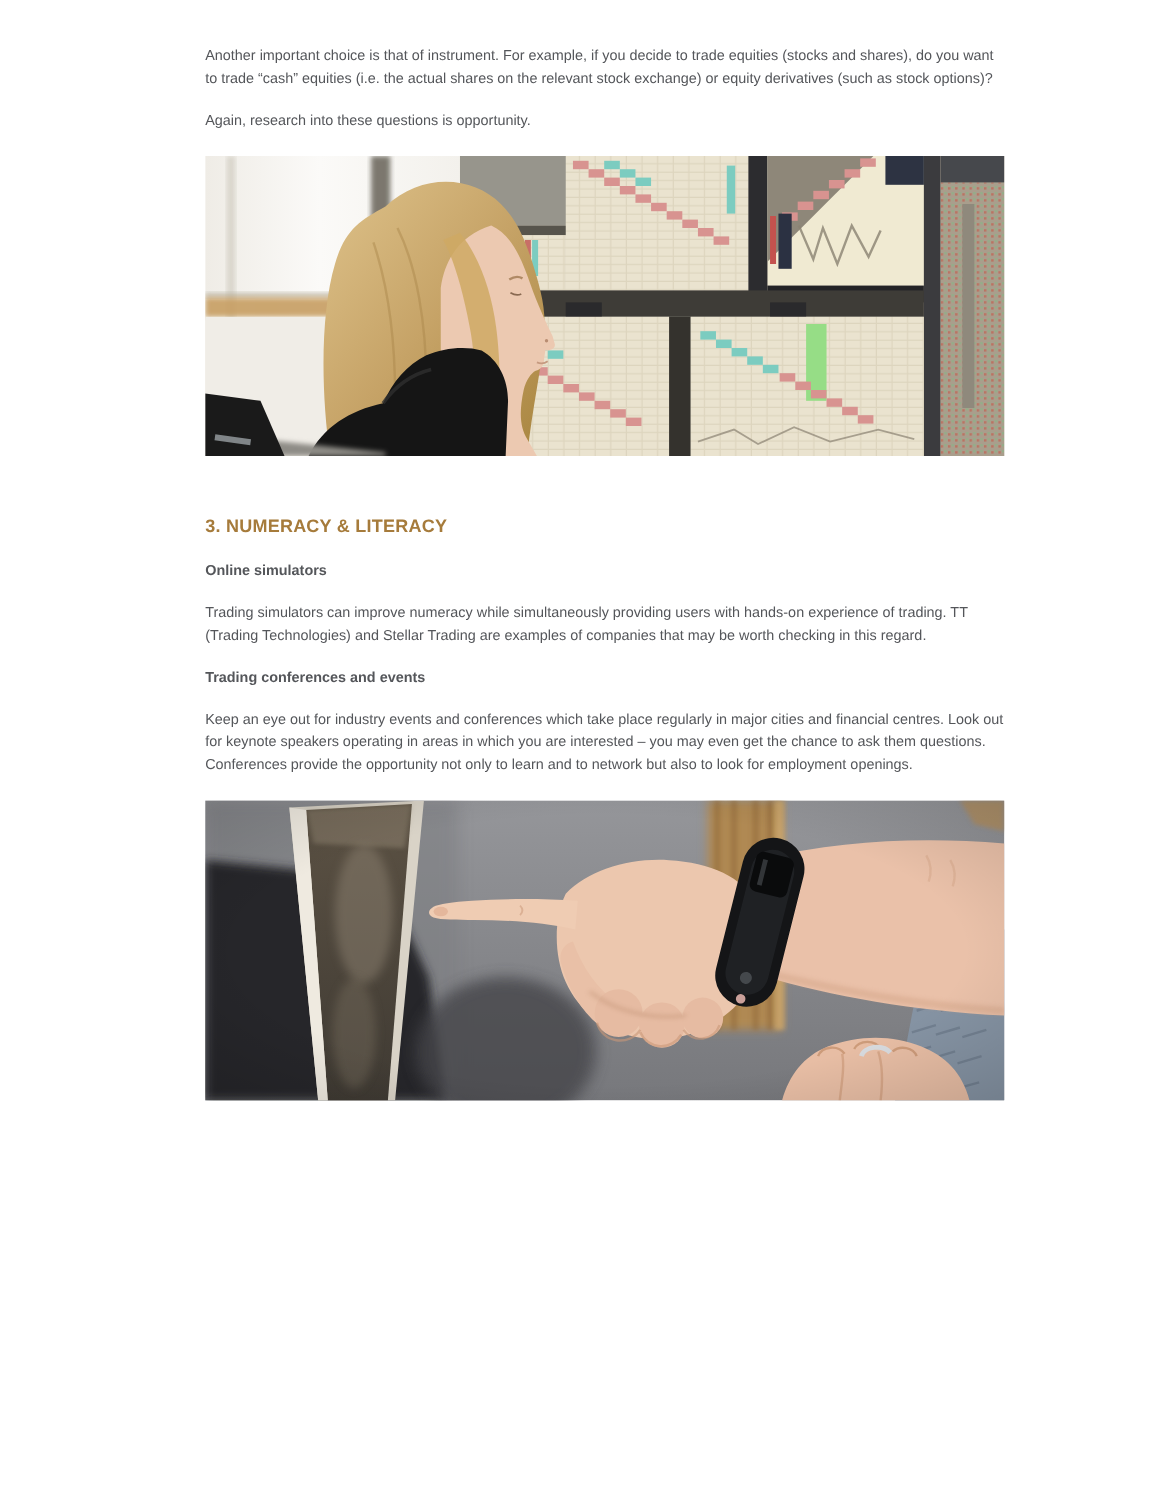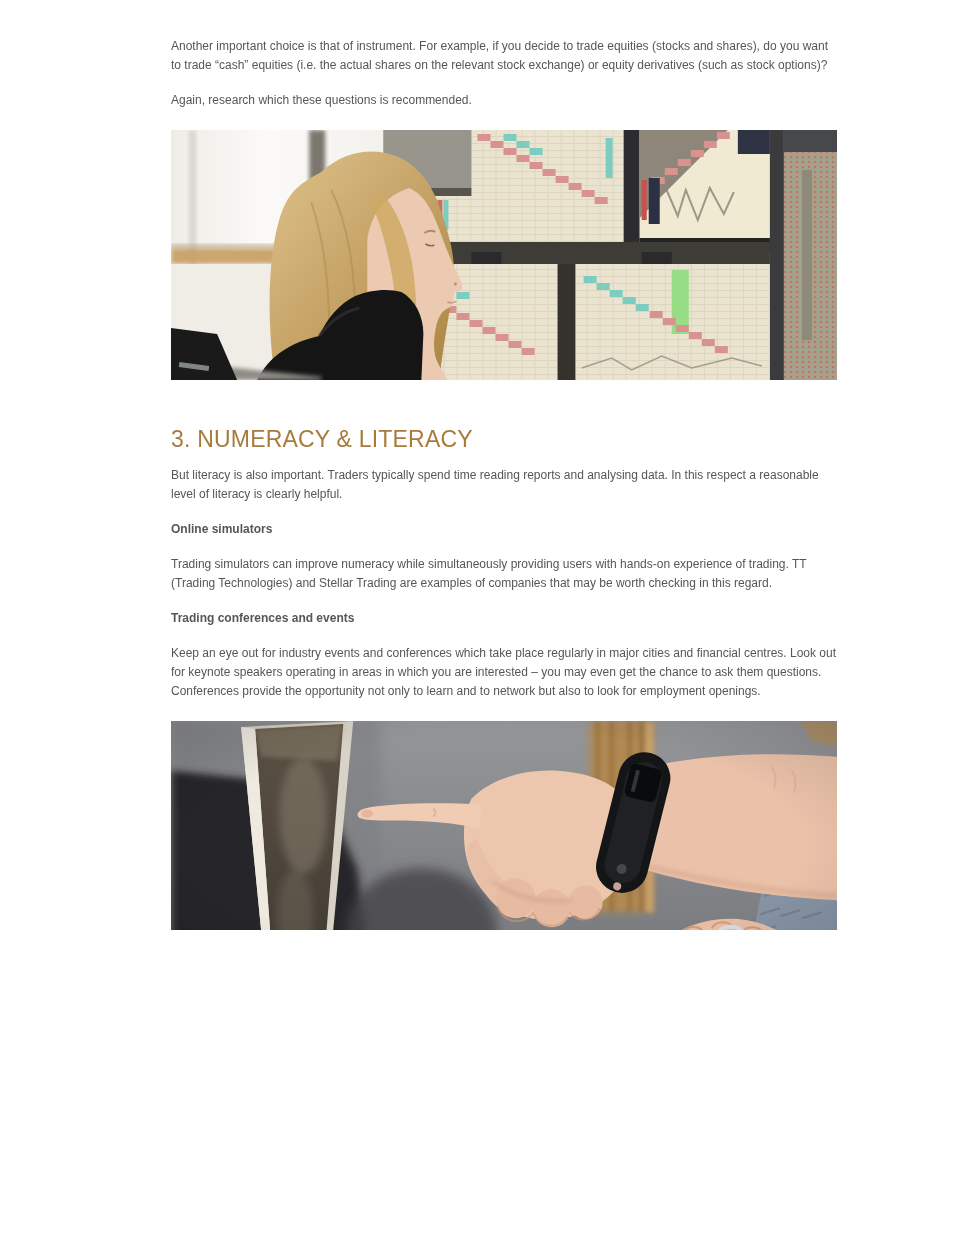--- a/index.html
+++ b/index.html
@@ -8,34 +8,34 @@
     --bg:#ffffff;
   }
   *{box-sizing:border-box;}
   html,body{margin:0;padding:0;background:var(--bg);}
   body{font-family:"Liberation Sans","DejaVu Sans",sans-serif;}
   .page{position:relative;width:960px;height:930px;margin:0 auto;background:var(--bg);overflow:hidden;padding-left:48px;}
   .content{width:666px;margin:0 auto;padding-top:37px;}
   .content p{font-size:12px;line-height:19px;color:var(--body);margin:0 0 16px;}
   .content p.sub{font-weight:700;}
   h2.section-heading{
-    font-size:23px;line-height:26px;font-weight:400;letter-spacing:.2px;
+    font-size:15px;line-height:26px;font-weight:700;letter-spacing:.2px;
     color:var(--heading);margin:46px 0 14px;
   }
   figure.photo{margin:20px 0 36px;width:666px;height:250px;}
   figure.photo svg{display:block;width:666px;height:250px;}
 </style>
 </head>
 <body>
 
 <div class="page">
   <div class="content">
 
     <p>Another important choice is that of instrument.  For example, if you decide to trade equities (stocks and shares), do you want to trade “cash” equities (i.e. the actual shares on the relevant stock exchange) or equity derivatives (such as stock options)?</p>
-    <p>Again, research which these questions is recommended.</p>
+    <p>Again, research into these questions is opportunity.</p>
 
     <figure class="photo">
       <svg viewBox="0 0 665 250" preserveAspectRatio="none" role="img" aria-label="Woman with long blonde hair in profile at a trading desk facing banks of monitors showing market data grids">
         <defs>
           <linearGradient id="winG" x1="0" y1="0" x2="1" y2="0">
             <stop offset="0" stop-color="#efece6"></stop>
               <stop offset=".45" stop-color="#fbfaf8"></stop>
               <stop offset="1" stop-color="#f3f1ec"></stop>
           </linearGradient>
           <linearGradient id="hairG" x1="0" y1="0" x2="1" y2="1">
@@ -177,21 +177,20 @@
         <path d="M86,250 C98,226 120,212 148,206 C156,188 168,174 184,166 C198,160 216,158 230,162 C244,170 252,186 252,204 L250,250 Z" fill="#151515"></path>
         <path d="M148,206 C158,192 172,182 188,178" fill="none" stroke="#2e2e2e" stroke-width="3" opacity=".8"></path>
 
         <polygon points="46,236 150,247 150,250 46,250" fill="#8e8c86" filter="url(#b2)"></polygon>
         <path d="M0,198 L46,204 L66,250 L0,250 Z" fill="#1a1a1a"></path>
         <rect x="8" y="234" width="30" height="5" fill="#9aa0a4" opacity=".8" transform="rotate(8 23 236)"></rect>
       </svg>
     </figure>
 
     <h2 class="section-heading">3. NUMERACY &amp; LITERACY</h2>
-    <p>But literacy is also important. Traders typically spend time reading reports and analysing data. In this respect a reasonable level of literacy is clearly helpful.</p>
     <p class="sub">Online simulators</p>
     <p>Trading simulators can improve numeracy while simultaneously providing users with hands-on experience of trading. TT (Trading Technologies) and Stellar Trading are examples of companies that may be worth checking in this regard.</p>
     <p class="sub">Trading conferences and events</p>
     <p>Keep an eye out for industry events and conferences which take place regularly in major cities and financial centres. Look out for keynote speakers operating in areas in which you are interested – you may even get the chance to ask them questions.  Conferences provide the opportunity not only to learn and to network but also to look for employment openings.</p>
 
     <figure class="photo">
       <svg viewBox="0 0 665 251" preserveAspectRatio="none" role="img" aria-label="Hand wearing a black fitness band pointing at the edge of a screen, with another person's hands nearby">
         <defs>
           <linearGradient id="wallG" x1="0" y1="0" x2="0" y2="1">
             <stop offset="0" stop-color="#95969a"></stop>

